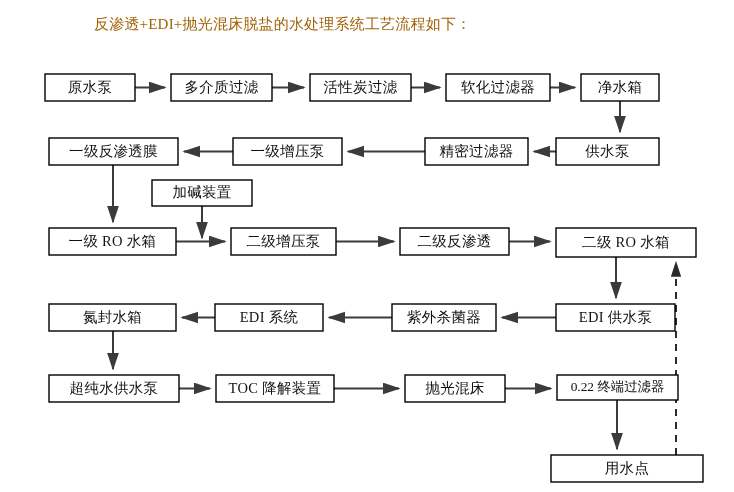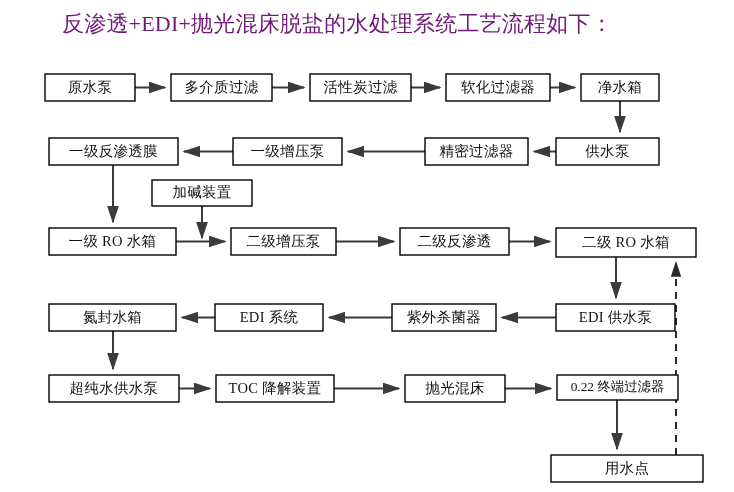--- a/index.html
+++ b/index.html
@@ -10,25 +10,25 @@
   #page {
     position: relative;
     width: 734px;
     height: 492px;
     background: #ffffff;
     overflow: hidden;
     font-family: "Liberation Serif", "DejaVu Serif", serif;
   }
   #title {
     position: absolute;
-    left: 62px;
+    left: 94px;
     top: 11px;
-    font-size: 22px;
+    font-size: 15px;
     line-height: 26px;
-    color: #701a75;
+    color: #a16207;
     white-space: nowrap;
     letter-spacing: 0.2px;
   }
   svg#flow {
     position: absolute;
     left: 0;
     top: 0;
     width: 734px;
     height: 492px;
   }

